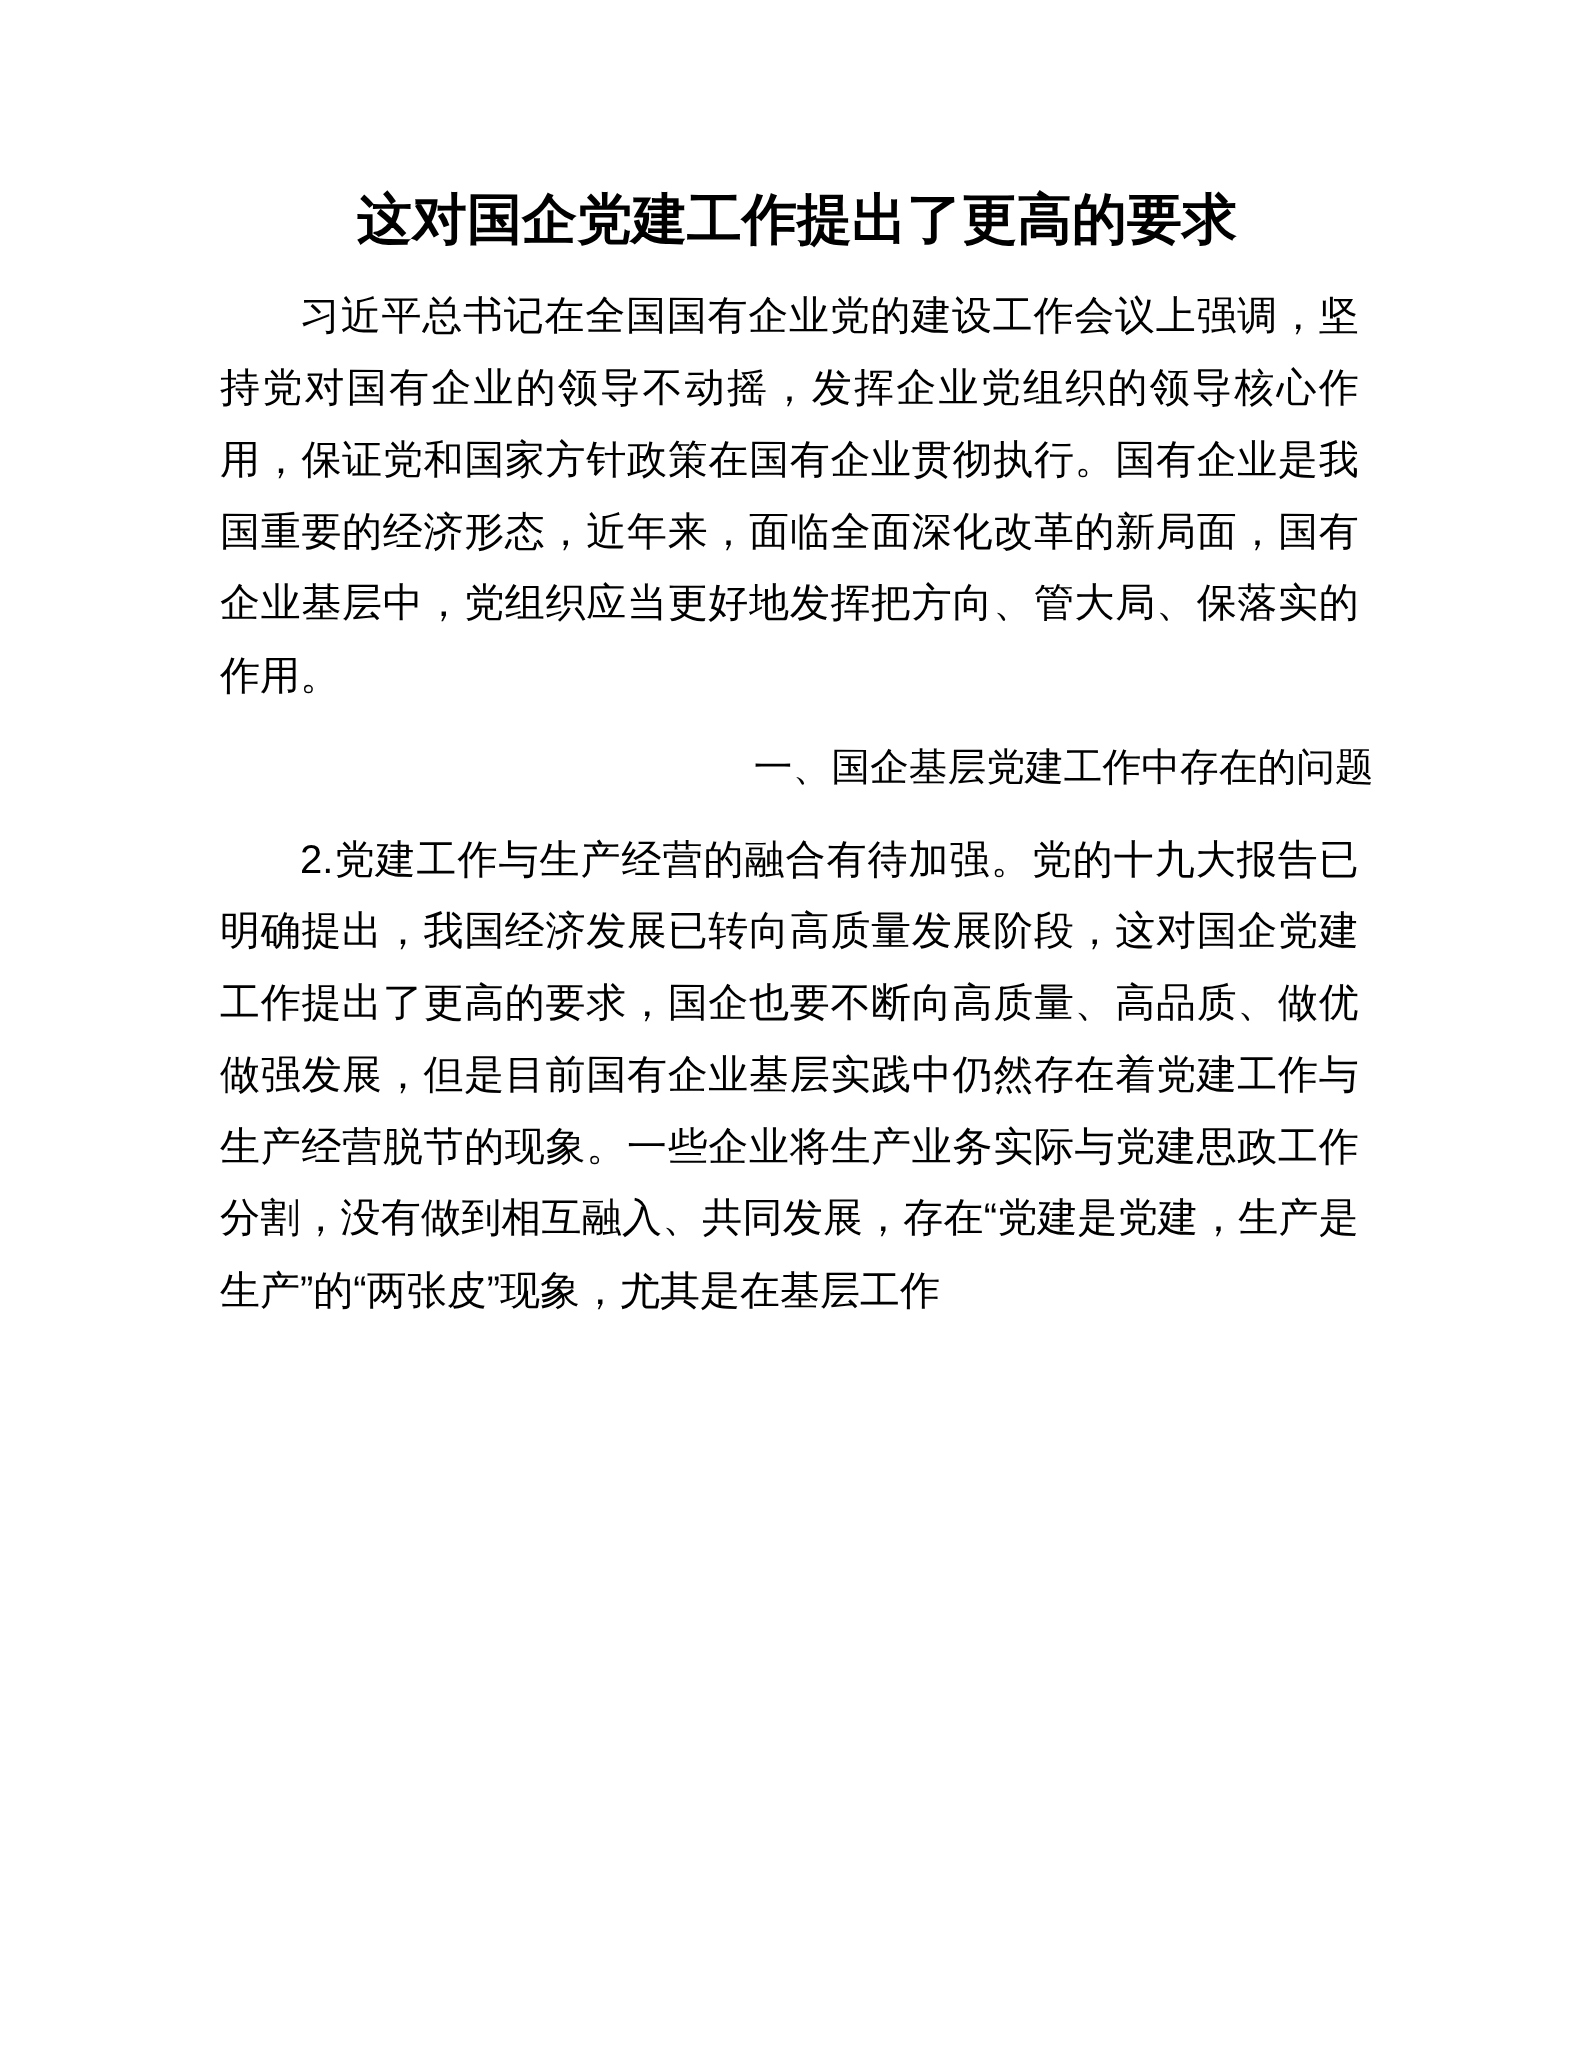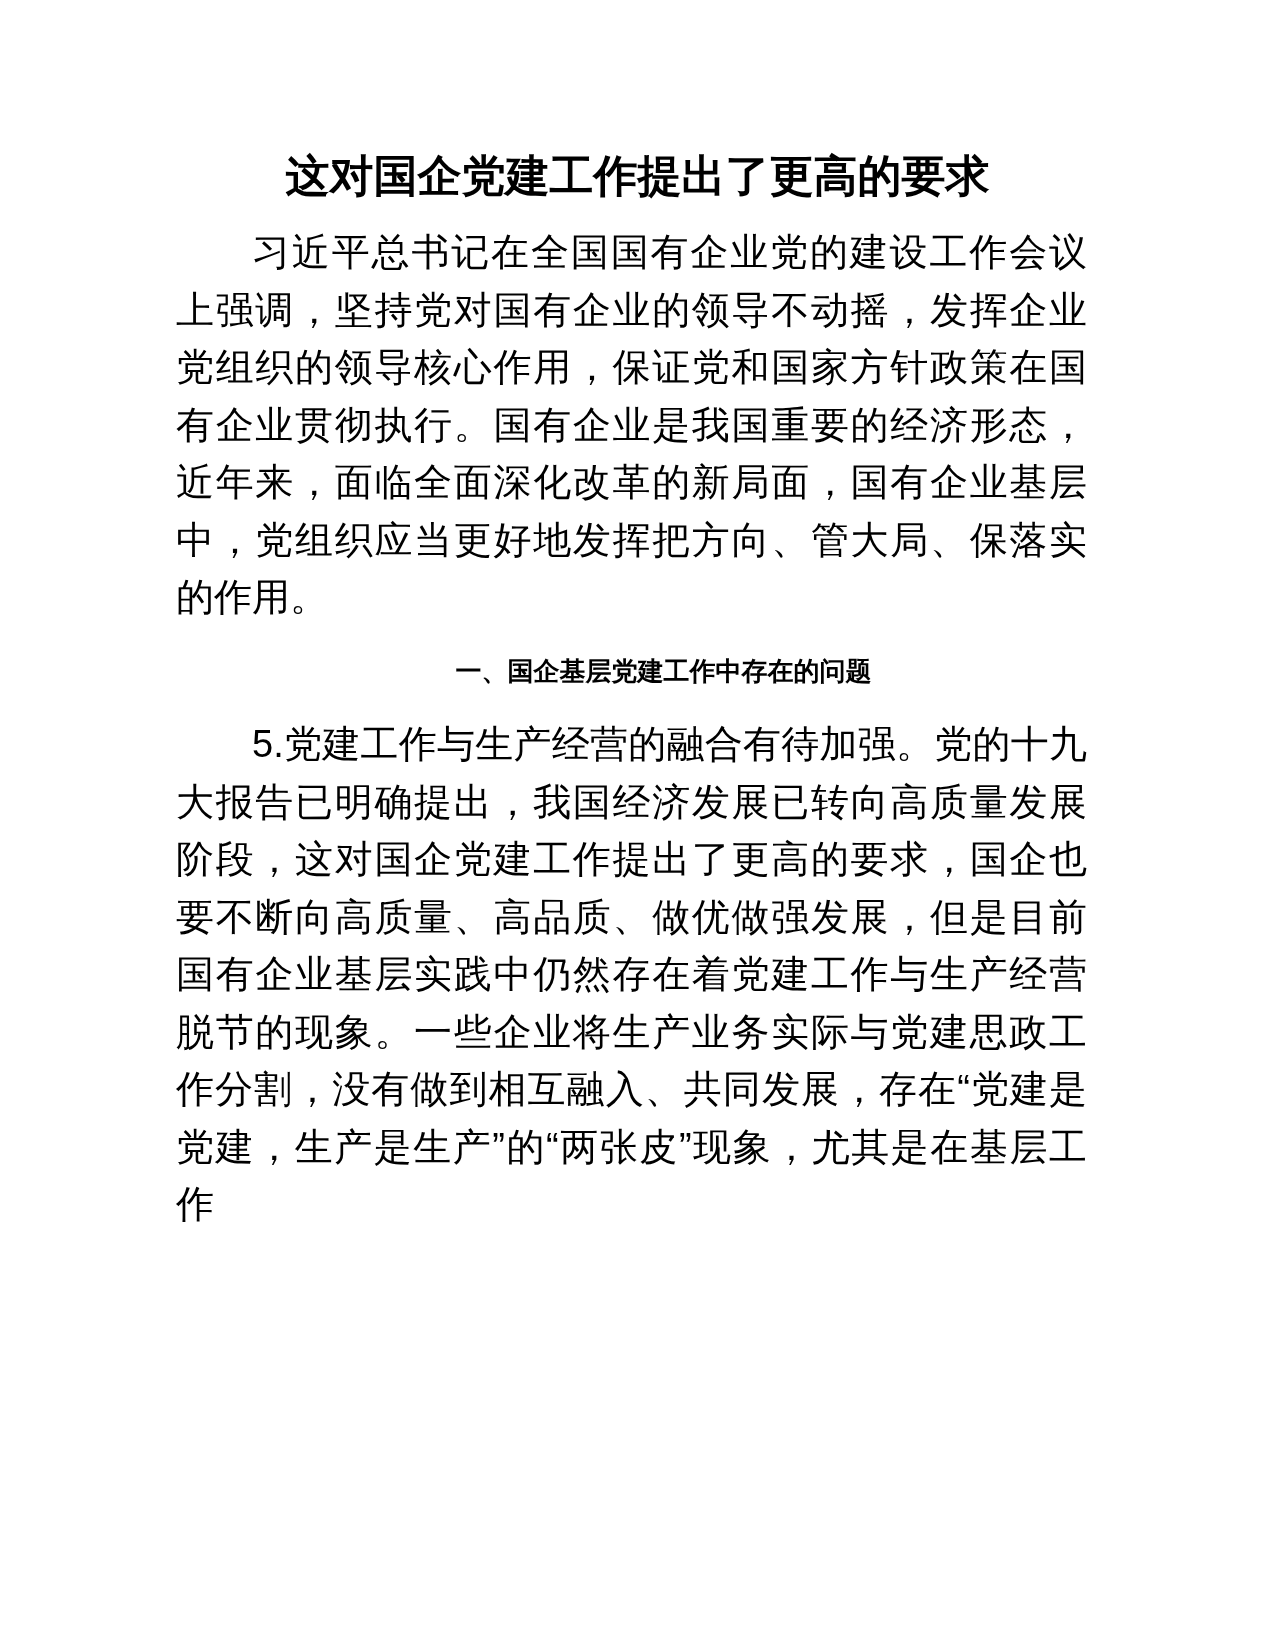--- a/index.html
+++ b/index.html
@@ -22,42 +22,42 @@
   .doc-title {
     margin: 0 0 10px 0;
     font-size: 44px;
     line-height: 76px;
     font-weight: 700;
     text-align: center;
     letter-spacing: 0;
   }
   .body-para {
     margin: 0 12px 16px 0;
-    font-size: 38px;
+    font-size: 32px;
     line-height: 57.5px;
     font-weight: 400;
     text-align: justify;
     text-indent: 2em;
     word-break: break-all;
     overflow-wrap: break-word;
   }
   .section-heading {
     margin: 0 0 16px 0;
-    font-size: 26px;
+    font-size: 31px;
     line-height: 57.5px;
-    font-weight: 700;
-    text-align: center;
+    font-weight: 400;
+    text-align: right;
     text-indent: 2em;
   }
 </style>
 </head>
 <body>
 
 <div class="page">
   <h1 class="doc-title">这对国企党建工作提出了更高的要求</h1>
 
   <p class="body-para">习近平总书记在全国国有企业党的建设工作会议上强调，坚持党对国有企业的领导不动摇，发挥企业党组织的领导核心作用，保证党和国家方针政策在国有企业贯彻执行。国有企业是我国重要的经济形态，近年来，面临全面深化改革的新局面，国有企业基层中，党组织应当更好地发挥把方向、管大局、保落实的作用。</p>
 
   <h2 class="section-heading">一、国企基层党建工作中存在的问题</h2>
 
 
-  <p class="body-para">5.党建工作与生产经营的融合有待加强。党的十九大报告已明确提出，我国经济发展已转向高质量发展阶段，这对国企党建工作提出了更高的要求，国企也要不断向高质量、高品质、做优做强发展，但是目前国有企业基层实践中仍然存在着党建工作与生产经营脱节的现象。一些企业将生产业务实际与党建思政工作分割，没有做到相互融入、共同发展，存在“党建是党建，生产是生产”的“两张皮”现象，尤其是在基层工作</p>
+  <p class="body-para">2.党建工作与生产经营的融合有待加强。党的十九大报告已明确提出，我国经济发展已转向高质量发展阶段，这对国企党建工作提出了更高的要求，国企也要不断向高质量、高品质、做优做强发展，但是目前国有企业基层实践中仍然存在着党建工作与生产经营脱节的现象。一些企业将生产业务实际与党建思政工作分割，没有做到相互融入、共同发展，存在“党建是党建，生产是生产”的“两张皮”现象，尤其是在基层工作</p>
 </div>
 
 </body></html>

